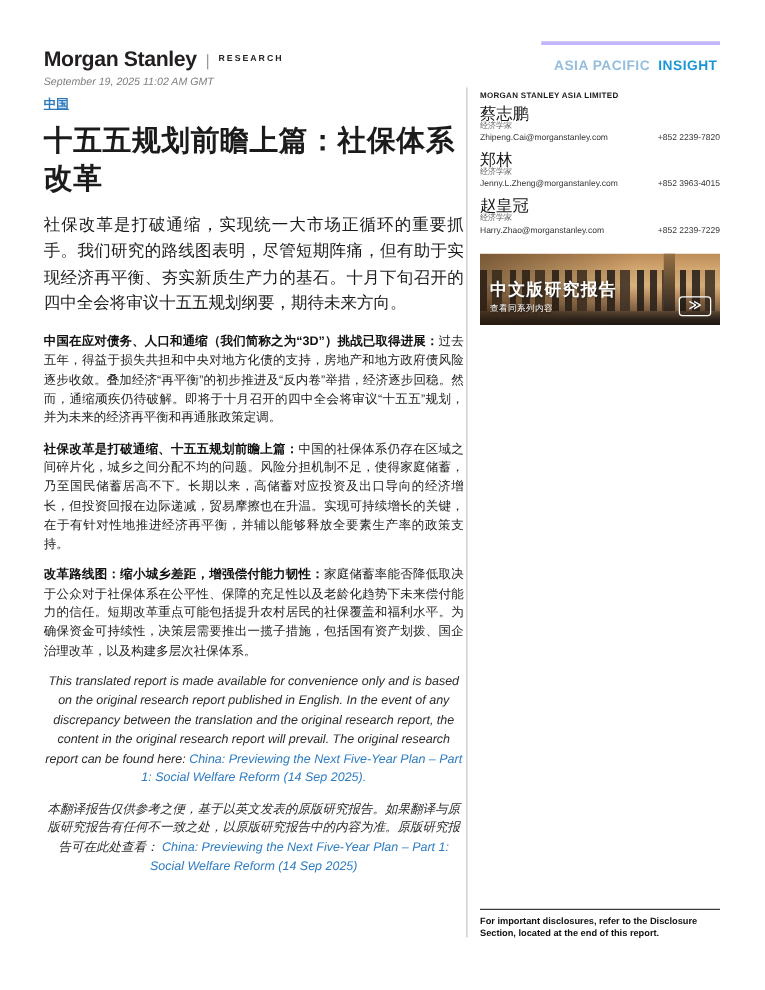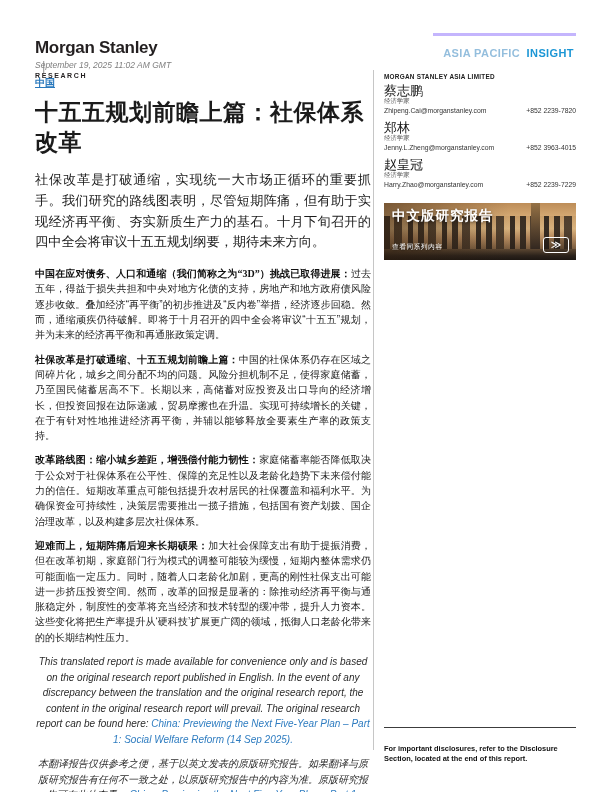--- a/index.html
+++ b/index.html
@@ -4,37 +4,37 @@
 <style>
   html,body{margin:0;padding:0;}
   body{
     width:612px;height:792px;background:#ffffff;position:relative;
     font-family:"Liberation Sans","DejaVu Sans",sans-serif;
     color:#1c1c1c;-webkit-font-smoothing:antialiased;overflow:hidden;
   }
   .page{position:absolute;inset:0;background:#fff;}
 
   
-  .brand-row{position:absolute;left:35px;top:38px;display:flex;align-items:flex-start;flex-direction:column;}
+  .brand-row{position:absolute;left:35px;top:38px;display:flex;align-items:center;}
   .logo{font-size:17px;font-weight:bold;letter-spacing:-0.3px;color:#231f20;}
   .logo-sep{color:#9a9a9a;font-weight:normal;font-size:13px;margin:0 7px;}
   .logo-suffix{font-size:7px;font-weight:bold;letter-spacing:1.6px;color:#231f20;position:relative;top:-1px;}
   .edition{position:absolute;right:36px;top:33px;border-top:3px solid #c4b5fd;padding:11px 2px 0 10px;
     font-size:11px;font-weight:bold;letter-spacing:0.4px;white-space:nowrap;}
   .edition .light{color:#94bedd;}
   .edition .dark{color:#1b96d5;margin-left:3px;}
   .date-line{position:absolute;left:35px;top:60px;font-size:8.5px;font-style:italic;color:#7e7e7e;}
   .region-tag{position:absolute;left:35px;top:76px;font-size:10px;font-weight:bold;color:#2a79bd;text-decoration:underline;}
 
   
   .main-col{position:absolute;left:35px;top:97px;width:336px;}
   .title{margin:0 0 13px 0;font-size:23px;line-height:30px;font-weight:bold;color:#1b1b1b;letter-spacing:0.5px;}
   .lede{margin:0 0 13px 0;font-size:13.2px;line-height:20.8px;color:#1b1b1b;text-align:justify;}
   .para{margin:0 0 9px 0;font-size:10px;line-height:15.3px;color:#222;text-align:justify;}
-  .para b{color:#111;font-family:Liberation Serif, serif;}
+  .para b{color:#111;}
   .note{margin:0 0 9px 0;font-size:10px;line-height:15.5px;font-style:italic;color:#2b2b2b;text-align:center;}
   .note a{color:#2e7cc0;text-decoration:none;cursor:pointer;}
 
   
   .v-divider{position:absolute;left:373px;top:70px;height:680px;width:1px;background:#c6c6c6;}
 
   
   .sidebar{position:absolute;left:384px;top:73px;width:192px;}
   .firm-name{font-size:6.4px;font-weight:bold;letter-spacing:0.25px;color:#1a1a1a;margin-bottom:4px;}
   .analyst{margin-bottom:7px;}
@@ -54,30 +54,30 @@
       rgba(62,48,35,0.88) 10px, rgba(62,48,35,0.88) 18px,
       rgba(170,128,78,0.22) 18px, rgba(170,128,78,0.22) 24px,
       rgba(38,30,24,0.9) 24px, rgba(38,30,24,0.9) 29px,
       rgba(150,110,66,0.2) 29px, rgba(150,110,66,0.2) 34px);}
   .promo-tower{position:absolute;right:36px;bottom:11px;width:9px;height:48px;
     background:linear-gradient(180deg,#9a7547 0%,#5a452f 60%,#332820 100%);}
   .promo-water{position:absolute;left:0;right:0;bottom:0;height:11px;
     background:linear-gradient(180deg,#5c4732 0%,#2b221b 60%,#1d1712 100%);}
   .promo-shade{position:absolute;inset:0;
     background:linear-gradient(90deg,rgba(50,32,16,0.5) 0%,rgba(50,32,16,0.15) 45%,rgba(0,0,0,0) 65%);}
-  .promo-title{position:absolute;left:8px;top:4px;font-size:13.5px;font-weight:bold;color:#fff;
+  .promo-title{position:absolute;left:8px;top:20px;font-size:13.5px;font-weight:bold;color:#fff;
     letter-spacing:1px;text-shadow:0 1px 3px rgba(0,0,0,0.55);}
   .promo-link{position:absolute;left:8px;bottom:8px;font-size:6.8px;color:#fff;
     text-shadow:0 1px 2px rgba(0,0,0,0.6);letter-spacing:0.4px;}
   .promo-arrow{position:absolute;right:7px;bottom:7px;width:24px;height:14px;border:1.5px solid #fff;
     border-radius:3px;color:#fff;font-size:10px;line-height:13px;text-align:center;font-weight:bold;
     background:rgba(20,15,10,0.25);}
 
   
-  .disclosure{position:absolute;left:384px;top:727px;width:192px;border-top:1px solid #3c3c3c;padding-top:16px;
+  .disclosure{position:absolute;left:384px;top:727px;width:192px;border-top:1px solid #3c3c3c;padding-top:4px;
     font-size:7.4px;font-weight:bold;line-height:9.6px;color:#111;}
 </style>
 </head>
 <body>
 
 <div class="page">
 
   <div class="brand-row">
     <span class="logo">Morgan Stanley</span>
     <span class="logo-sep">|</span>
@@ -96,21 +96,20 @@
     <h1 class="title">十五五规划前瞻上篇：社保体系改革</h1>
 
     <p class="lede">社保改革是打破通缩，实现统一大市场正循环的重要抓手。我们研究的路线图表明，尽管短期阵痛，但有助于实现经济再平衡、夯实新质生产力的基石。十月下旬召开的四中全会将审议十五五规划纲要，期待未来方向。</p>
 
     <p class="para"><b>中国在应对债务、人口和通缩（我们简称之为“3D”）挑战已取得进展：</b><span>过去五年，得益于损失共担和中央对地方化债的支持，房地产和地方政府债风险逐步收敛。叠加经济“再平衡”的初步推进及“反内卷”举措，经济逐步回稳。然而，通缩顽疾仍待破解。即将于十月召开的四中全会将审议“十五五”规划，并为未来的经济再平衡和再通胀政策定调。</span></p>
 
     <p class="para"><b>社保改革是打破通缩、十五五规划前瞻上篇：</b><span>中国的社保体系仍存在区域之间碎片化，城乡之间分配不均的问题。风险分担机制不足，使得家庭储蓄，乃至国民储蓄居高不下。长期以来，高储蓄对应投资及出口导向的经济增长，但投资回报在边际递减，贸易摩擦也在升温。实现可持续增长的关键，在于有针对性地推进经济再平衡，并辅以能够释放全要素生产率的政策支持。</span></p>
 
     <p class="para"><b>改革路线图：缩小城乡差距，增强偿付能力韧性：</b><span>家庭储蓄率能否降低取决于公众对于社保体系在公平性、保障的充足性以及老龄化趋势下未来偿付能力的信任。短期改革重点可能包括提升农村居民的社保覆盖和福利水平。为确保资金可持续性，决策层需要推出一揽子措施，包括国有资产划拨、国企治理改革，以及构建多层次社保体系。</span></p>
 
-    <p class="para"><b>迎难而上，短期阵痛后迎来长期硕果：</b><span>加大社会保障支出有助于提振消费，但在改革初期，家庭部门行为模式的调整可能较为缓慢，短期内整体需求仍可能面临一定压力。同时，随着人口老龄化加剧，更高的刚性社保支出可能进一步挤压投资空间。然而，改革的回报是显著的：除推动经济再平衡与通胀稳定外，制度性的变革将充当经济和技术转型的缓冲带，提升人力资本。这些变化将把生产率提升从‘硬科技’扩展更广阔的领域，抵御人口老龄化带来的的长期结构性压力。</span></p>
 
     <p class="note"><span>This translated report is made available for convenience only and is based on the original research report published in English. In the event of any discrepancy between the translation and the original research report, the content in the original research report will prevail. The original research report can be found here: </span><a>China: Previewing the Next Five-Year Plan – Part 1: Social Welfare Reform (14 Sep 2025).</a></p>
 
     <p class="note"><span>本翻译报告仅供参考之便，基于以英文发表的原版研究报告。如果翻译与原版研究报告有任何不一致之处，以原版研究报告中的内容为准。原版研究报告可在此处查看： </span><a>China: Previewing the Next Five-Year Plan – Part 1: Social Welfare Reform (14 Sep 2025)</a></p>
   </div>
 
   <div class="v-divider"></div>
 
   <div class="sidebar">
     <div class="firm-name">MORGAN STANLEY ASIA LIMITED</div>

